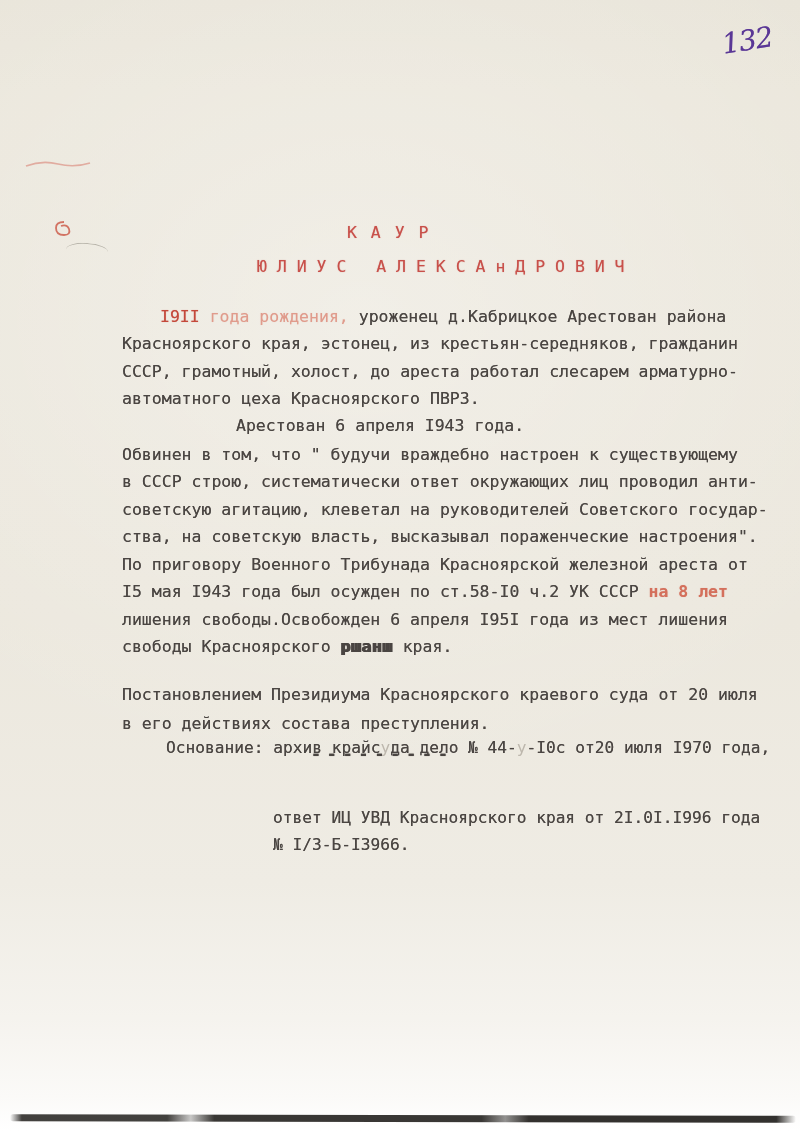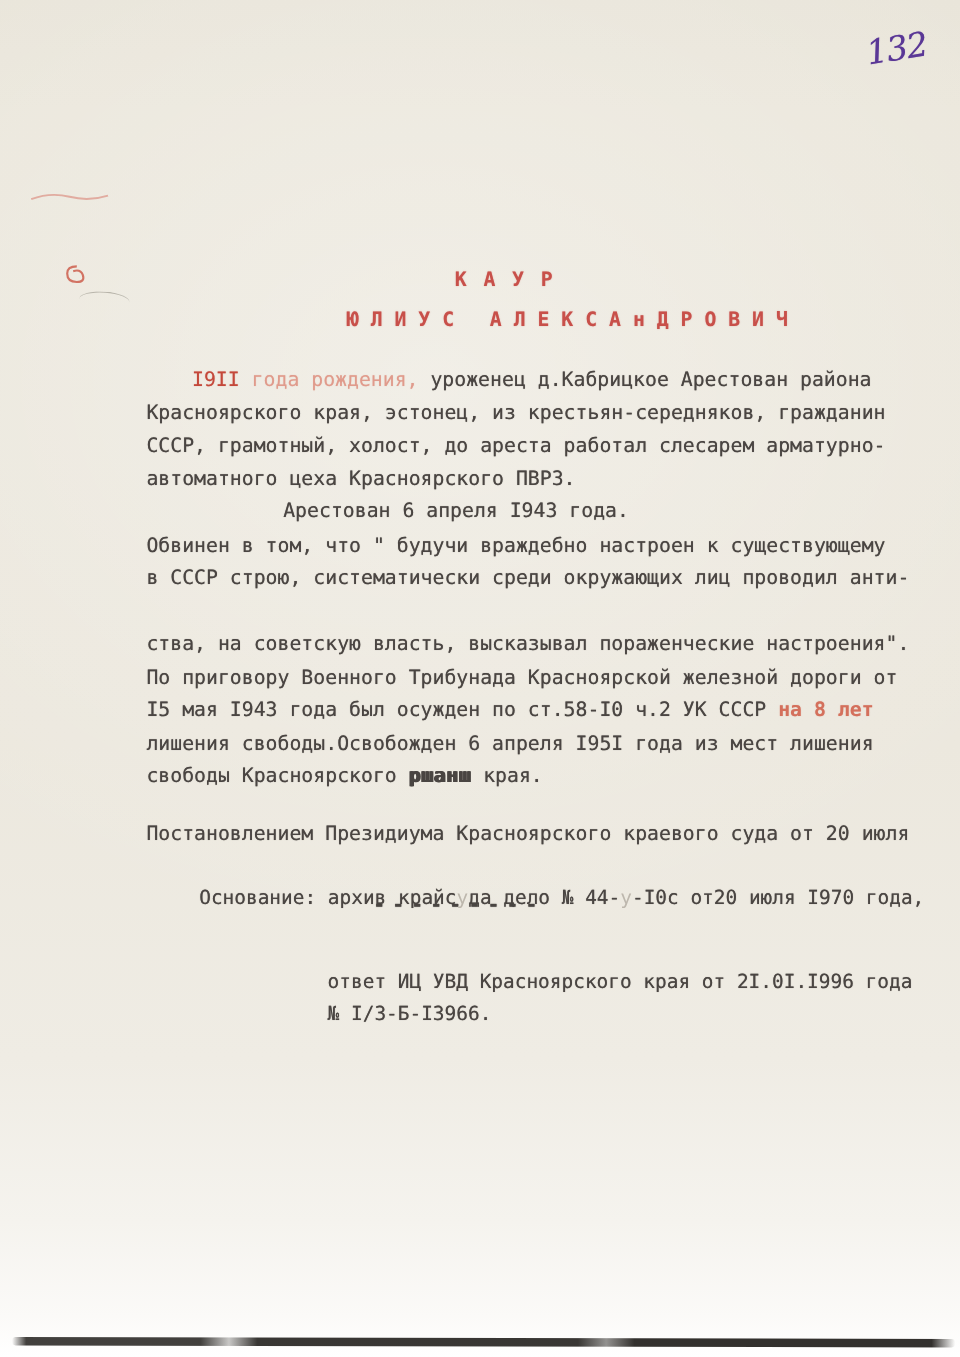--- a/index.html
+++ b/index.html
@@ -17,24 +17,23 @@
   .ln{
     position:absolute;
     white-space:pre;
     line-height:27.4px;
     text-shadow:0 0 0.6px rgba(74,69,66,0.75);
   }
   .red{color:#c4483a;text-shadow:0 0 0.8px rgba(196,72,58,0.55);}
   .red-faded{color:#e09b8c;text-shadow:0 0 0.8px rgba(224,155,140,0.5);}
   .red-mid{color:#d4705c;text-shadow:0 0 0.8px rgba(212,112,92,0.5);font-weight:bold;}
   .title-ln{
-    font-weight:bold;
+    font-weight:normal;
     color:#c8504a;
     text-shadow:0 0 1px rgba(200,80,74,0.55);
-    margin-left:32px;
   }
   .t1{letter-spacing:2px;}
   .ghost{color:#bdb7ad;text-shadow:none;}
   .overtype{
     font-weight:bold;
     text-shadow:0.9px 0 0 currentColor,-0.5px 0 0 currentColor;
     letter-spacing:0.5px;
   }
   .sep{
     font-weight:bold;
@@ -97,29 +96,31 @@
   <div class="ln title-ln" style="top:253px;left:257px">Ю Л И У С   А Л Е К С А н Д Р О В И Ч</div>
 
   <div class="ln" style="top:303px;left:160px"><span class="red">I9II</span><span class="red-faded"> года рождения,</span><span> уроженец д.Кабрицкое Арестован района</span></div>
   <div class="ln" style="top:330px;left:122px">Красноярского края, эстонец, из крестьян-середняков, гражданин</div>
   <div class="ln" style="top:358px;left:122px">СССР, грамотный, холост, до ареста работал слесарем арматурно-</div>
   <div class="ln" style="top:385px;left:122px">автоматного цеха Красноярского ПВРЗ.</div>
 
   <div class="ln" style="top:412px;left:236px">Арестован 6 апреля I943 года.</div>
 
   <div class="ln" style="top:441px;left:122px">Обвинен в том, что " будучи враждебно настроен к существующему</div>
-  <div class="ln" style="top:468px;left:122px">в СССР строю, систематически среди окружающих лиц проводил анти-</div>
+  <div class="ln" style="top:468px;left:122px">в СССР строю, систематически ответ окружающих лиц проводил анти-</div>
+  <div class="ln" style="top:496px;left:122px">советскую агитацию, клеветал на руководителей Советского государ-</div>
   <div class="ln" style="top:523px;left:122px">ства, на советскую власть, высказывал пораженческие настроения".</div>
 
-  <div class="ln" style="top:551px;left:122px">По приговору Военного Трибунада Красноярской железной дороги от</div>
+  <div class="ln" style="top:551px;left:122px">По приговору Военного Трибунада Красноярской железной ареста от</div>
   <div class="ln" style="top:578px;left:122px"><span>I5 мая I943 года был осужден по ст.58-I0 ч.2 УК СССР </span><span class="red-mid">на 8 лет</span></div>
   <div class="ln" style="top:606px;left:122px">лишения свободы.Освобожден 6 апреля I95I года из мест лишения</div>
   <div class="ln" style="top:633px;left:122px"><span>свободы Красноярского </span><span class="overtype">ршанш</span><span> края.</span></div>
 
   <div class="ln" style="top:681px;left:122px">Постановлением Президиума Красноярского краевого суда от 20 июля</div>
+  <div class="ln" style="top:710px;left:122px">в его действиях состава преступления.</div>
 
   <div class="ln sep" style="top:740px;left:311px">- - - - - - - - -</div>
 
   <div class="ln basis" style="top:734px;left:166px"><span>Основание: </span><span>архив крайс</span><span class="ghost">у</span><span>да дело № 44-</span><span class="ghost">у</span><span>-I0с от20 июля I970 года,</span></div>
   <div class="ln basis" style="top:804px;left:273px">ответ ИЦ УВД Красноярского края от 2I.0I.I996 года</div>
   <div class="ln basis" style="top:831px;left:273px">№ I/3-Б-I3966.</div>
 
   <div class="edge-strip"></div>
 </div>
 

